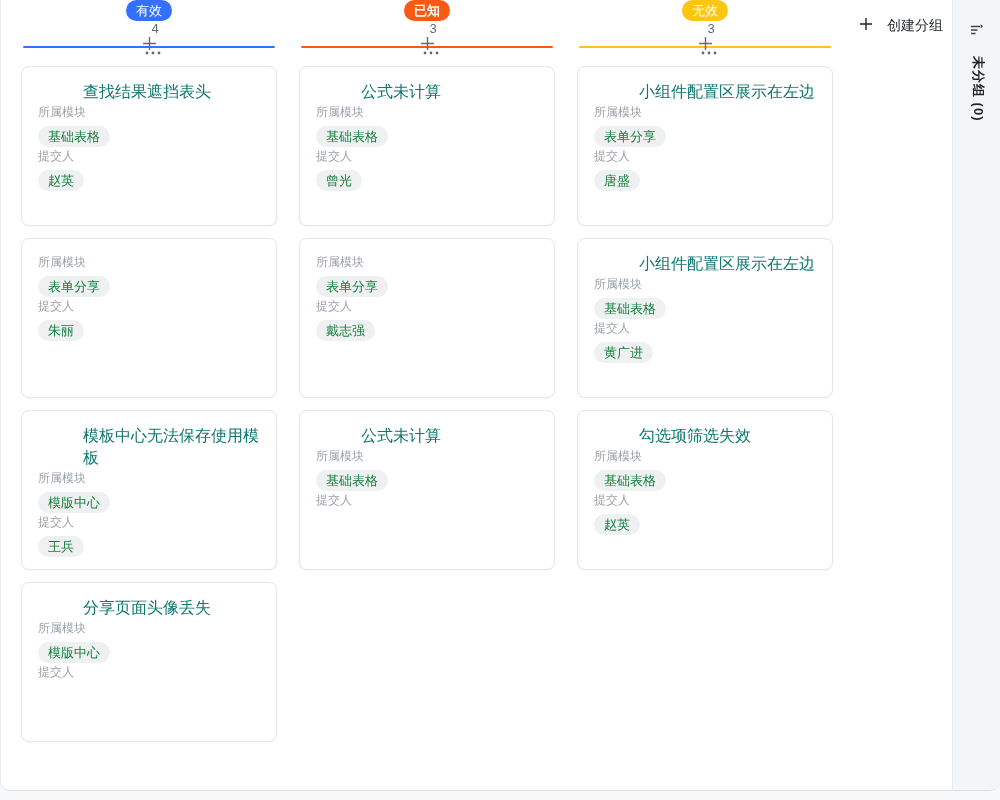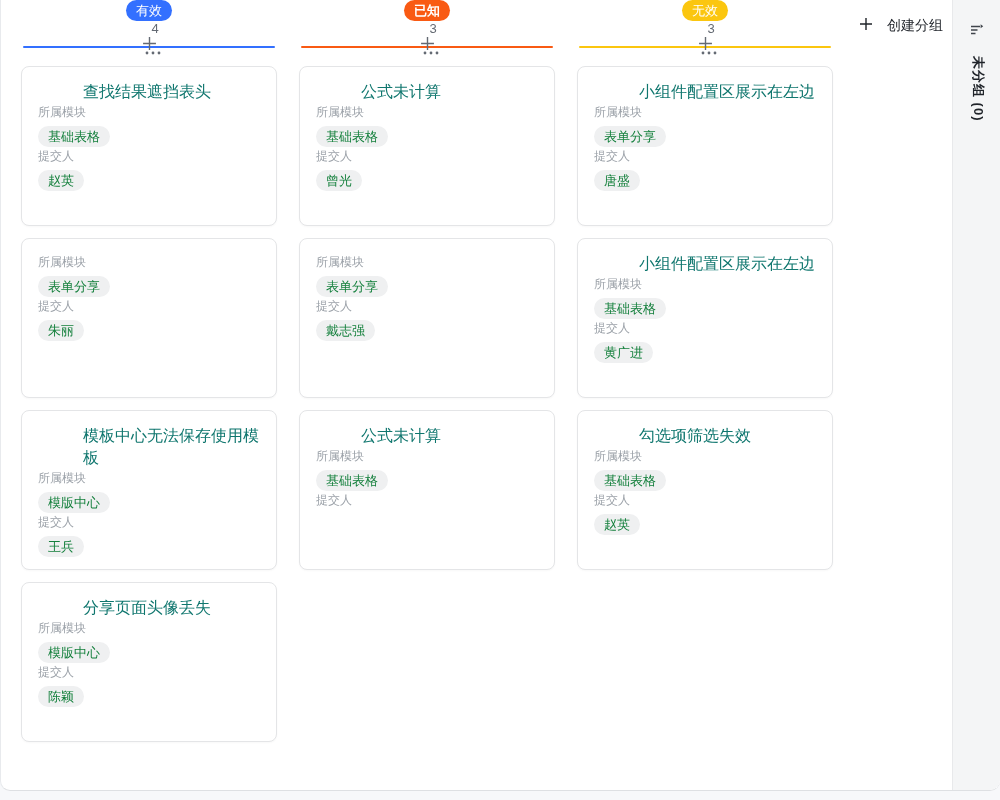--- a/index.html
+++ b/index.html
@@ -120,21 +120,20 @@
     <div><span class="tag">模版中心</span></div>
     <div class="field-label">提交人</div>
     <div><span class="tag">王兵</span></div>
   </div>
 
   <div class="card">
     <div class="card-title">分享页面头像丢失</div>
     <div class="field-label">所属模块</div>
     <div><span class="tag">模版中心</span></div>
     <div class="field-label">提交人</div>
-    <div><span class="tag">陈颖</span></div>
   </div>
 </div>
   </div>
 
   <div class="group-col">
     <div class="group-header">
       <span class="badge" style="background: rgb(249, 90, 19); font-weight: bold;">已知</span>
       <span class="count">3</span>
       <span class="hspacer"></span>
       <button class="icon-btn">

